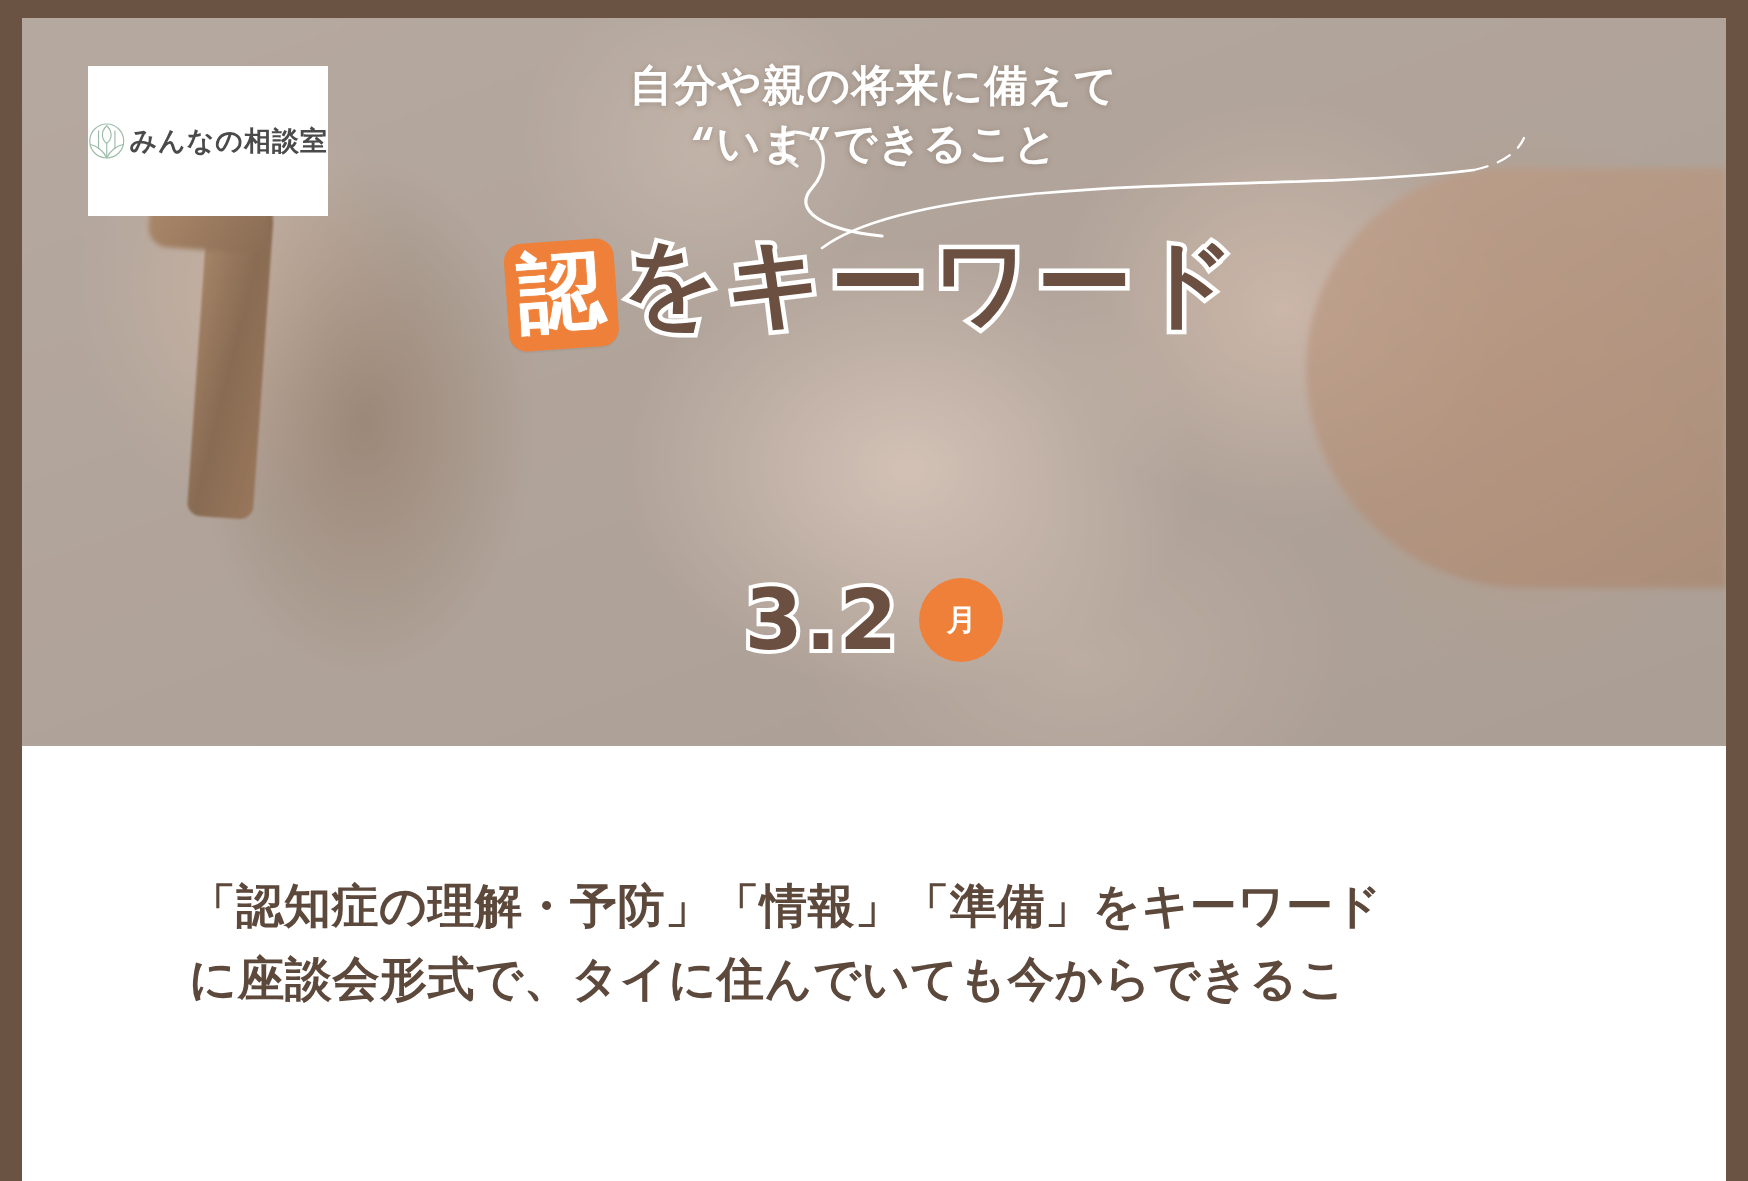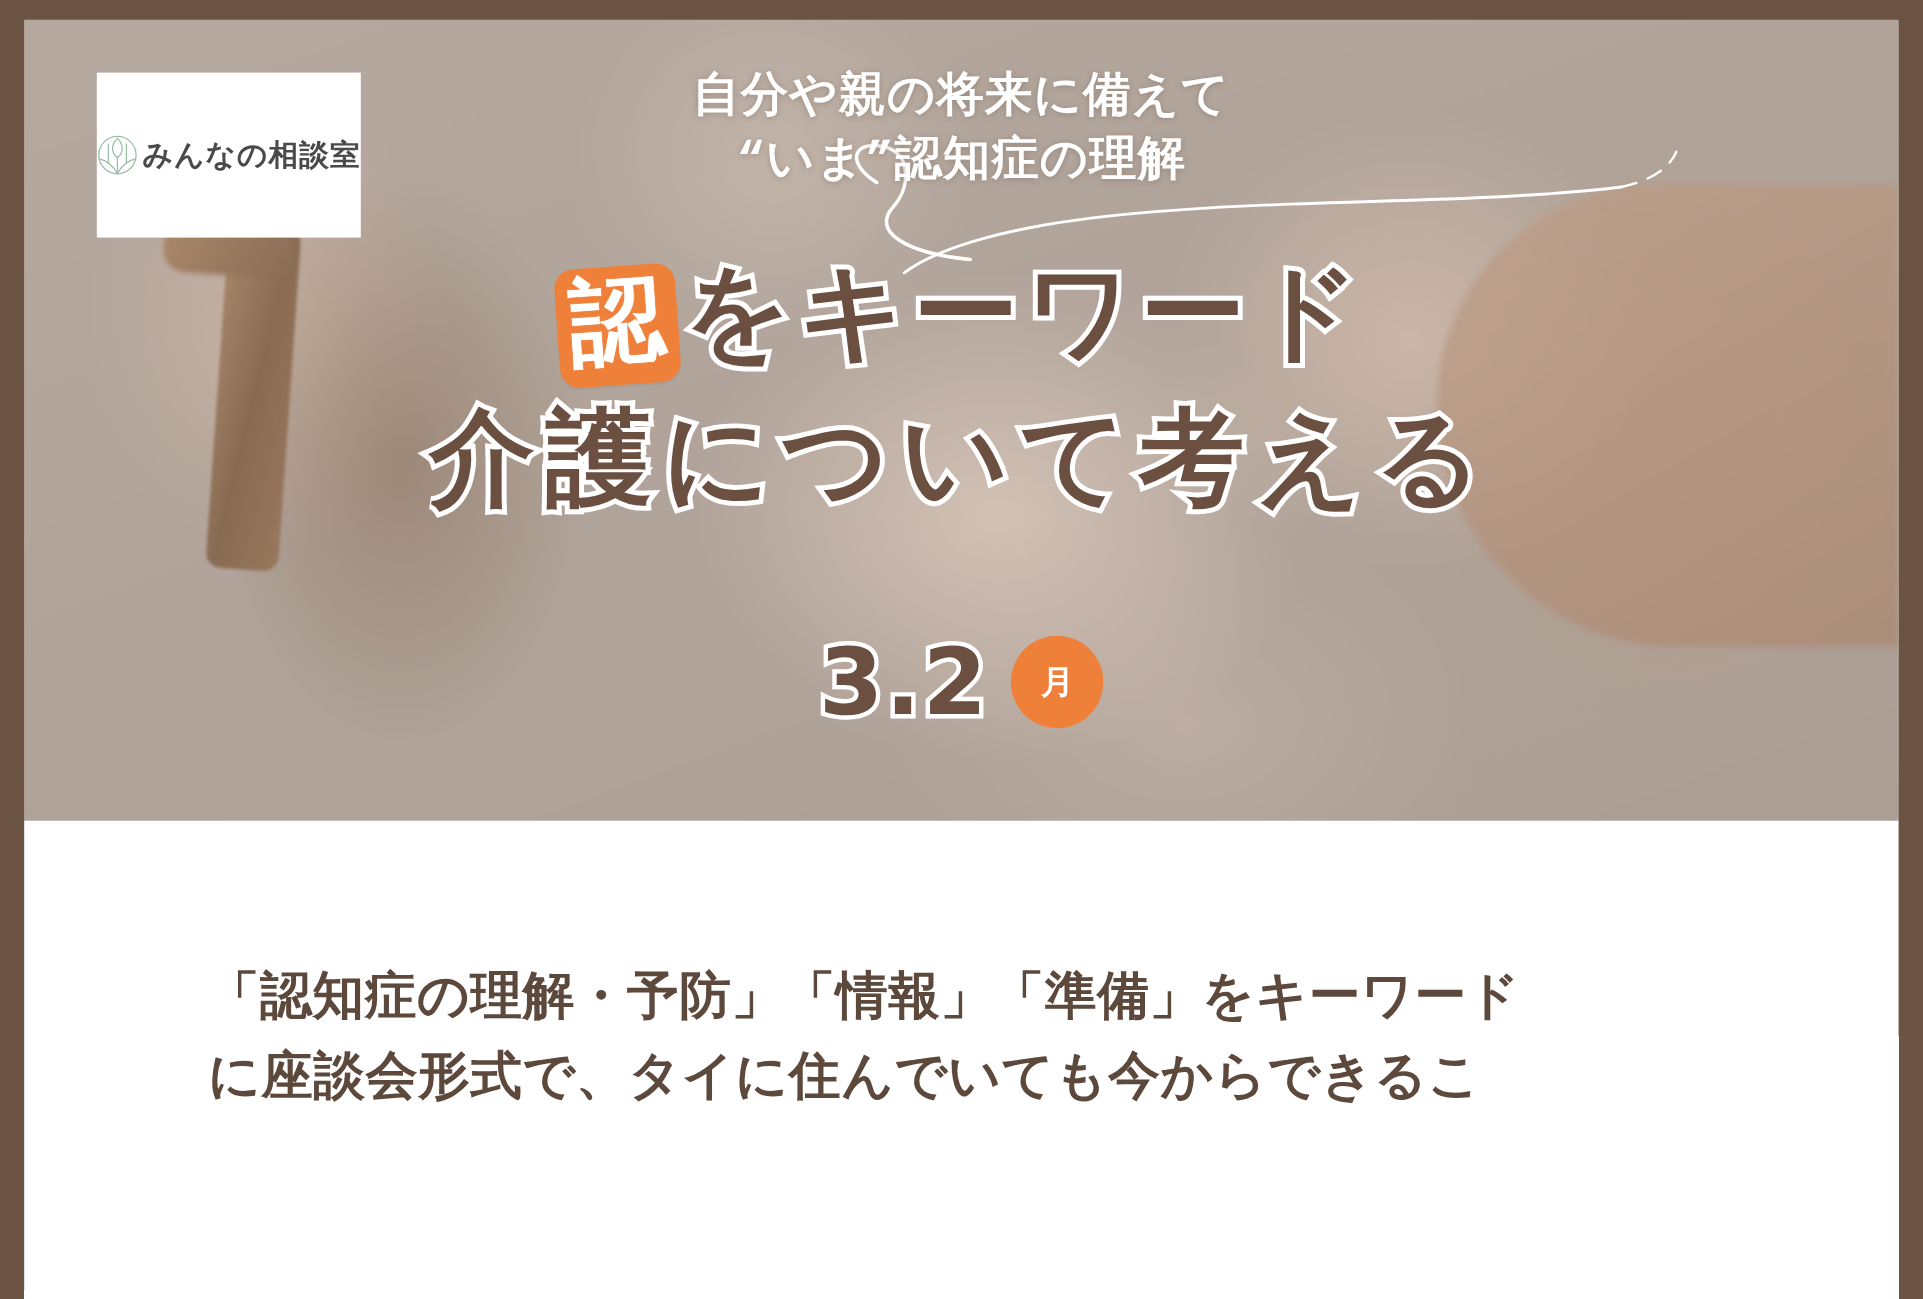--- a/index.html
+++ b/index.html
@@ -222,26 +222,25 @@
         <path d="M18 14 L18 46" fill="none" stroke="#9dbda8" stroke-width="2"></path>
         <path d="M46 14 L46 46" fill="none" stroke="#9dbda8" stroke-width="2"></path>
         <path d="M4 38 C14 40, 26 48, 32 61" fill="none" stroke="#9dbda8" stroke-width="2"></path>
         <path d="M60 38 C50 40, 38 48, 32 61" fill="none" stroke="#9dbda8" stroke-width="2"></path>
       </svg>
       <div class="logo-text">みんなの相談室</div>
     </div>
 
     <div class="tagline">
       <span>自分や親の将来に備えて</span>
-      <span>“いま”認知症の理解</span>
+      <span>“いま”できること</span>
     </div>
 
     <div class="title-wrap">
       <div class="title-line l1"><span class="badge-nin">認</span><span>をキーワード</span></div>
-      <div class="title-line l2">介護について考える</div>
     </div>
 
     <div class="date-row">
       <div class="date-num">3.2</div>
       <div class="day-circle">
         <span>月</span>
       </div>
     </div>
   </section>
 

